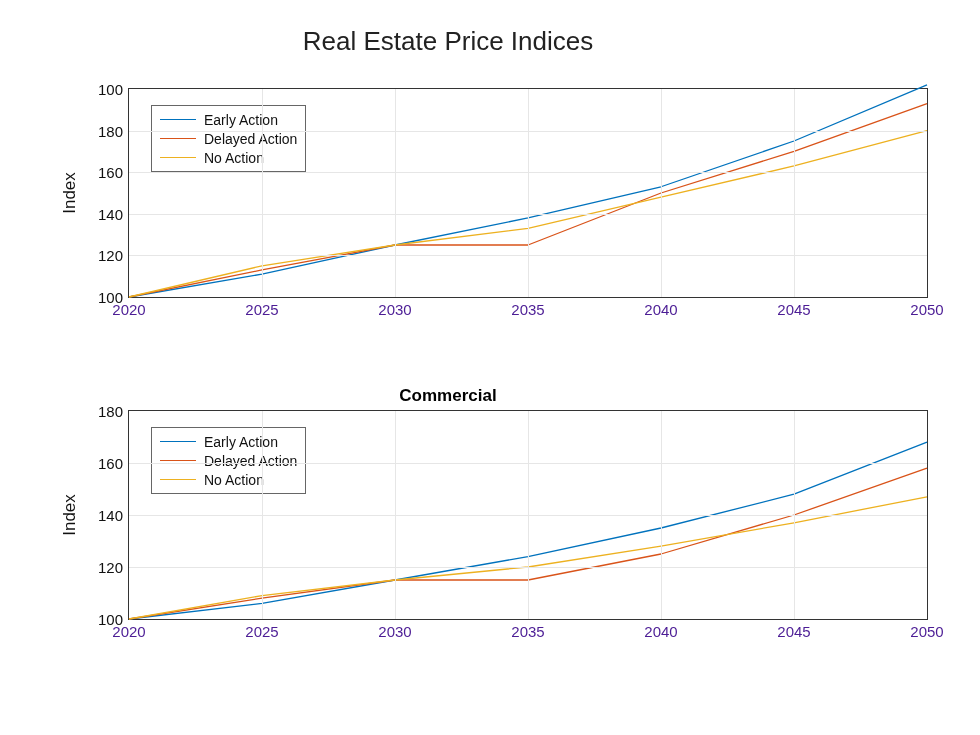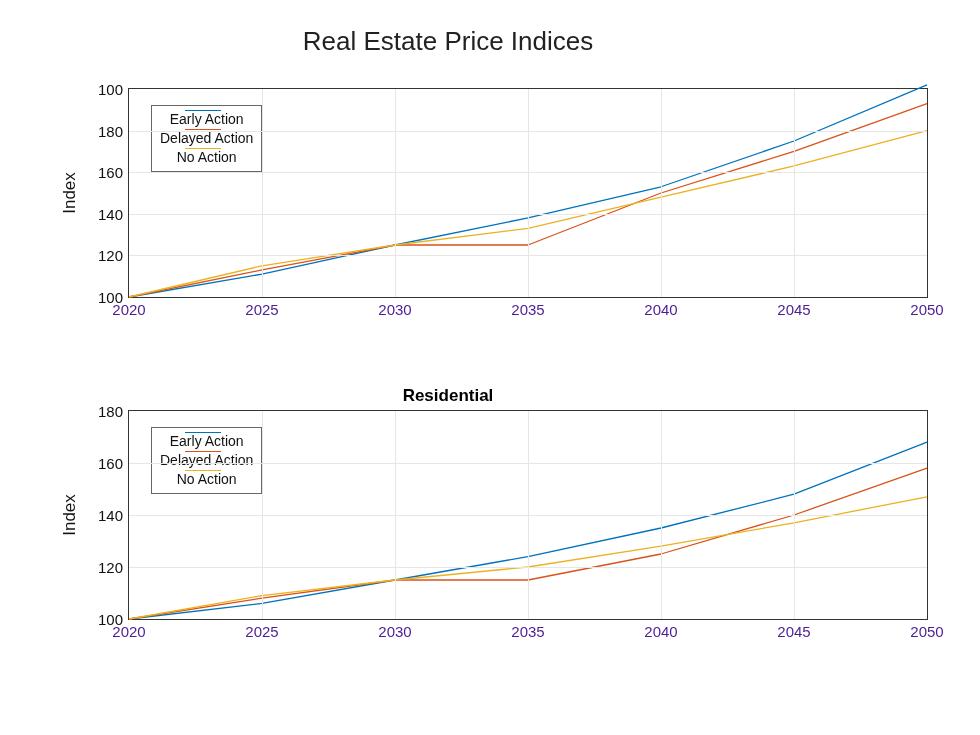--- a/index.html
+++ b/index.html
@@ -82,21 +82,20 @@
     border: 1px solid #666;
     padding: 4px 8px 4px 8px;
     font-size: 14px;
     color: #111;
     box-sizing: border-box;
   }
   .legend-row {
     display: flex;
     align-items: center;
     height: 19px;
-    flex-direction: column;
   }
   .legend-swatch {
     width: 36px;
     height: 0;
     border-top-width: 1.5px;
     border-top-style: solid;
     margin-right: 8px;
   }
 </style>
 </head>
@@ -145,21 +144,21 @@
       <div class="grid-line-h" style="top: 124.8px;"></div>
       <div class="tick-label-y" style="top: 124.8px;">140</div>
       <div class="grid-line-h" style="top: 83.2px;"></div>
       <div class="tick-label-y" style="top: 83.2px;">160</div>
       <div class="grid-line-h" style="top: 41.6px;"></div>
       <div class="tick-label-y" style="top: 41.6px;">180</div>
       <div class="tick-label-y" style="top: 0px;">100</div>
     </div>
   <div class="ylabel" style="left:80px; top:193px;">Index</div>
 
-  <div class="subplot-title" style="top:386px;">Residential</div>
+  <div class="subplot-title" style="top:386px;">Commercial</div>
 
   <div class="axes" id="axes1" style="left:128px; top:410px; width:800px; height:210px;">
     <svg class="plot" viewBox="0 0 798 208">
         <polyline points="0,208 133,192.4 266,169 399,145.6 532,117 665,83.2 798,31.200000000000017" fill="none" stroke="#0072BD" stroke-width="1.3" stroke-linejoin="round"></polyline>
         <polyline points="0,208 133,187.2 266,169 399,169 532,143 665,104 798,57.20000000000002" fill="none" stroke="#D95319" stroke-width="1.3" stroke-linejoin="round"></polyline>
         <polyline points="0,208 133,184.6 266,169 399,156 532,135.2 665,111.8 798,85.8" fill="none" stroke="#EDB120" stroke-width="1.3" stroke-linejoin="round"></polyline>
       </svg>
     <div class="legend" style="left:22px; top:16px;">
         <div class="legend-row">
           <div class="legend-swatch" style="border-top-color: rgb(0, 114, 189);"></div>

